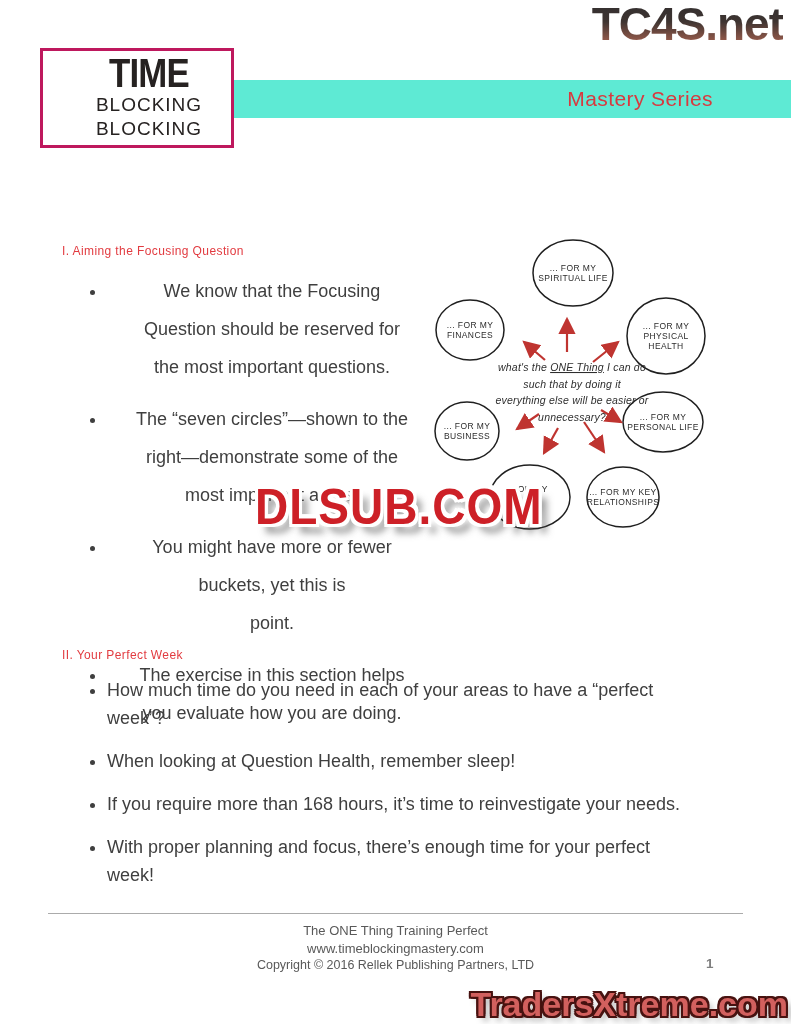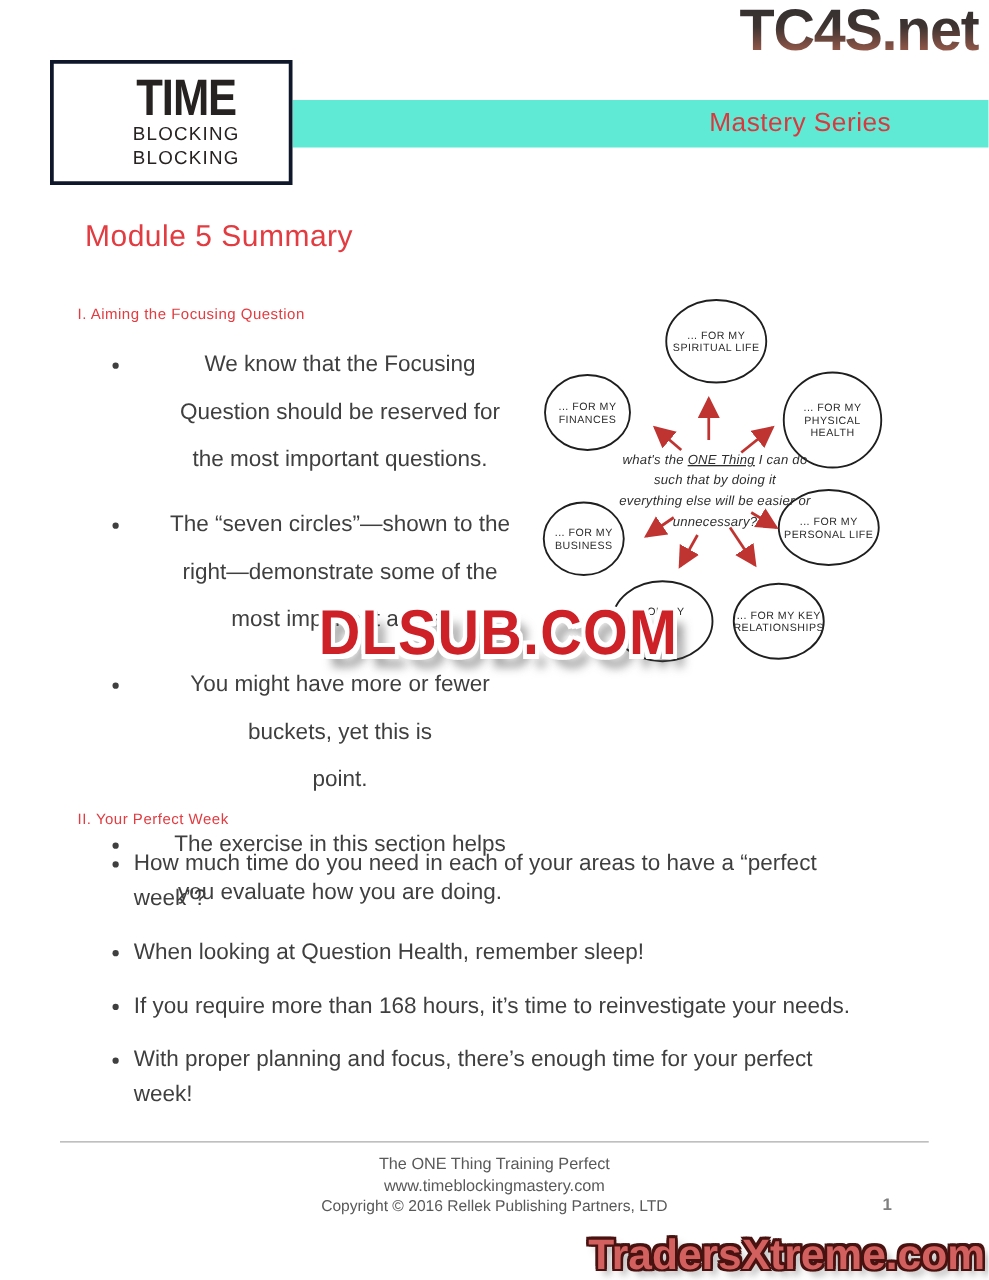--- a/index.html
+++ b/index.html
@@ -44,27 +44,27 @@
   
   .banner{
     position:absolute;left:234px;top:80px;right:0;height:38px;
     background:#5eead4;z-index:1;
     display:flex;align-items:center;justify-content:flex-end;
     padding-right:78px;box-sizing:border-box;
   }
   .banner-label{color:#d8393f;font-size:21px;letter-spacing:.4px;}
   .logo-box{
     position:absolute;left:40px;top:48px;width:194px;height:100px;z-index:2;
-    background:#fff;border:3px solid #0f172a;box-sizing:border-box;
+    background:#fff;border:3px solid #be185d;box-sizing:border-box;
     display:flex;flex-direction:column;align-items:center;justify-content:center;
     color:#262221;
     padding-left:24px;
   }
   .logo-time{font-size:41px;font-weight:900;line-height:.95;letter-spacing:-1px;transform:scaleX(.85);}
-  .logo-sub{font-size:15px;font-weight:500;letter-spacing:1px;line-height:1.3;}
+  .logo-sub{font-size:19px;font-weight:500;letter-spacing:1px;line-height:1.3;}
 
   
   .doc-title{position:absolute;left:68px;top:176px;font-size:24px;color:var(--red);letter-spacing:.4px;}
   .sec-h{position:absolute;left:62px;font-size:12px;color:var(--red);letter-spacing:.4px;text-align:right;}
   .sec1-h{top:244px;}
   .sec2-h{top:648px;}
 
   ul.bullets{margin:0;padding:0 0 0 21px;list-style:disc;}
   ul.bullets li{color:var(--body);font-size:18px;}
   .sec1-list{position:absolute;left:86px;top:272px;width:330px;z-index:2;}
@@ -94,21 +94,20 @@
 
   <div class="banner">
     <span class="banner-label">Mastery Series</span>
   </div>
   <div class="logo-box">
     <div class="logo-time">TIME</div>
     <div class="logo-sub">BLOCKING</div>
     <div class="logo-sub">BLOCKING</div>
   </div>
 
-  <div class="doc-title">Module 5 Summary</div>
 
   <div class="sec-h sec1-h">I. Aiming the Focusing Question</div>
   <ul class="bullets sec1-list">
       <li>We know that the Focusing<br>Question should be reserved for<br>the most important questions.</li>
       <li>The “seven circles”—shown to the<br>right—demonstrate some of the<br>most important areas.</li>
       <li>You might have more or fewer<br>buckets, yet this is<br>point.</li>
       <li>The exercise in this section helps<br>you evaluate how you are doing.</li>
     </ul>
 
   <div class="diagram">

